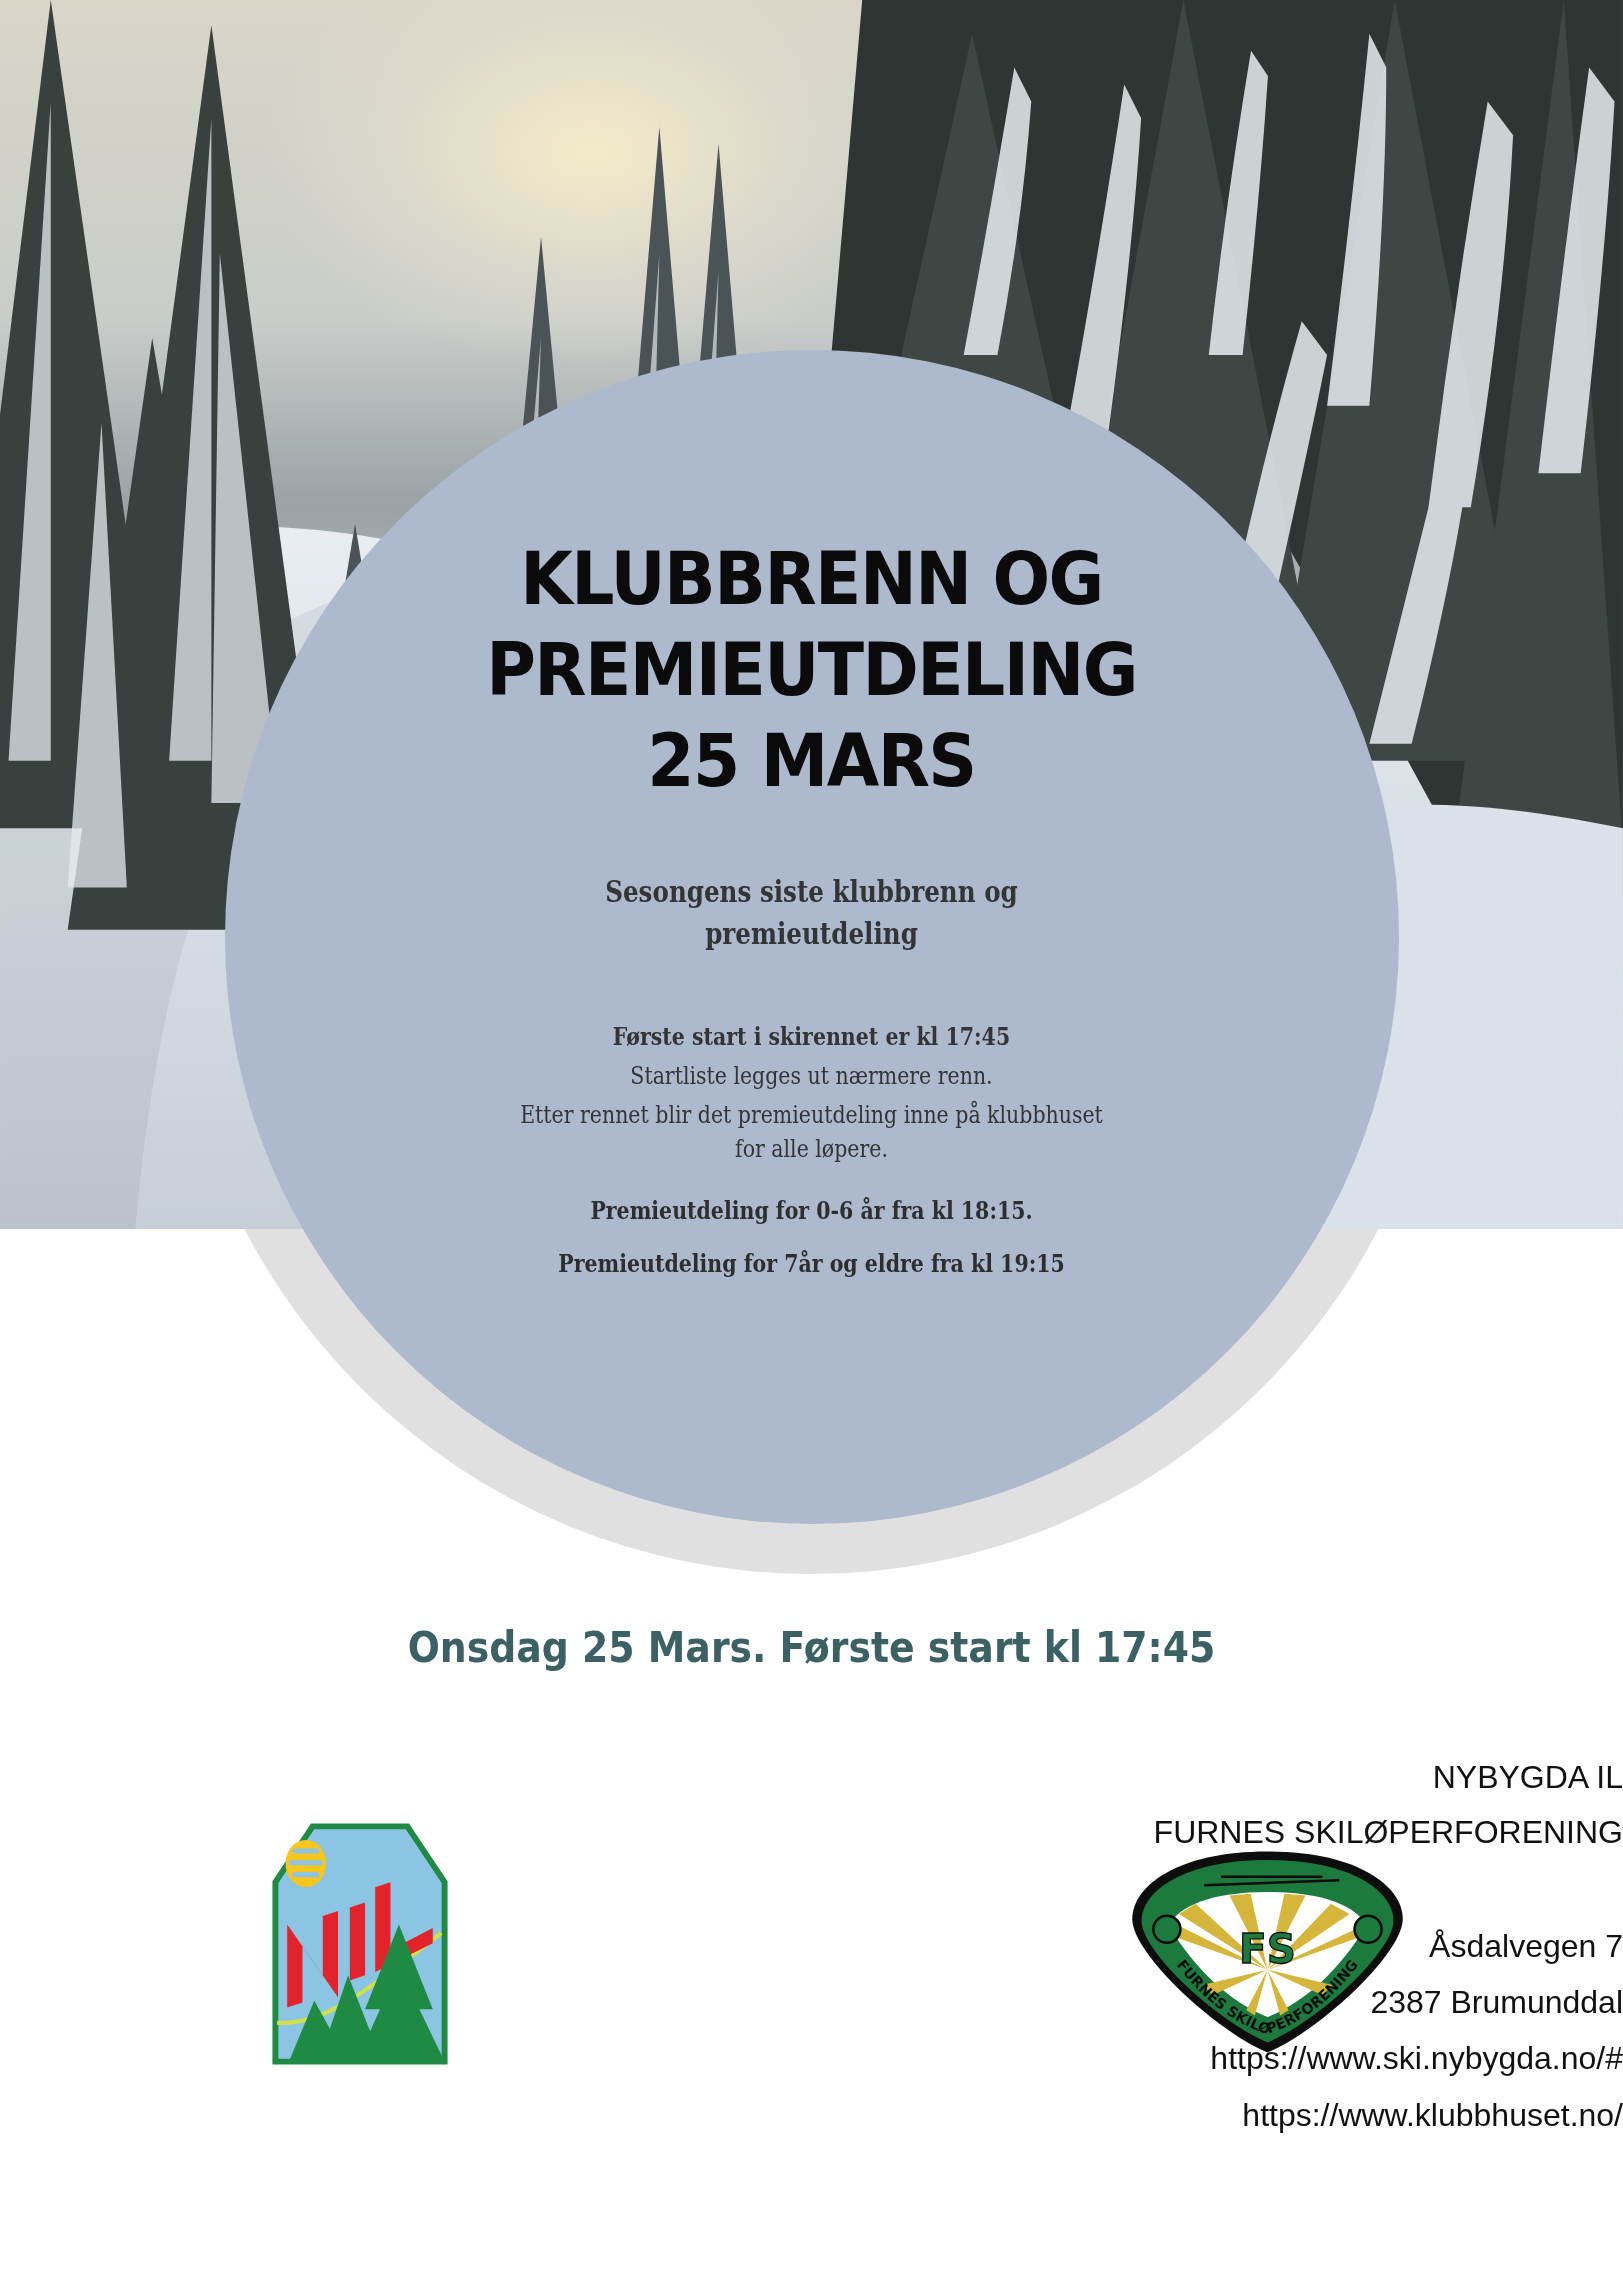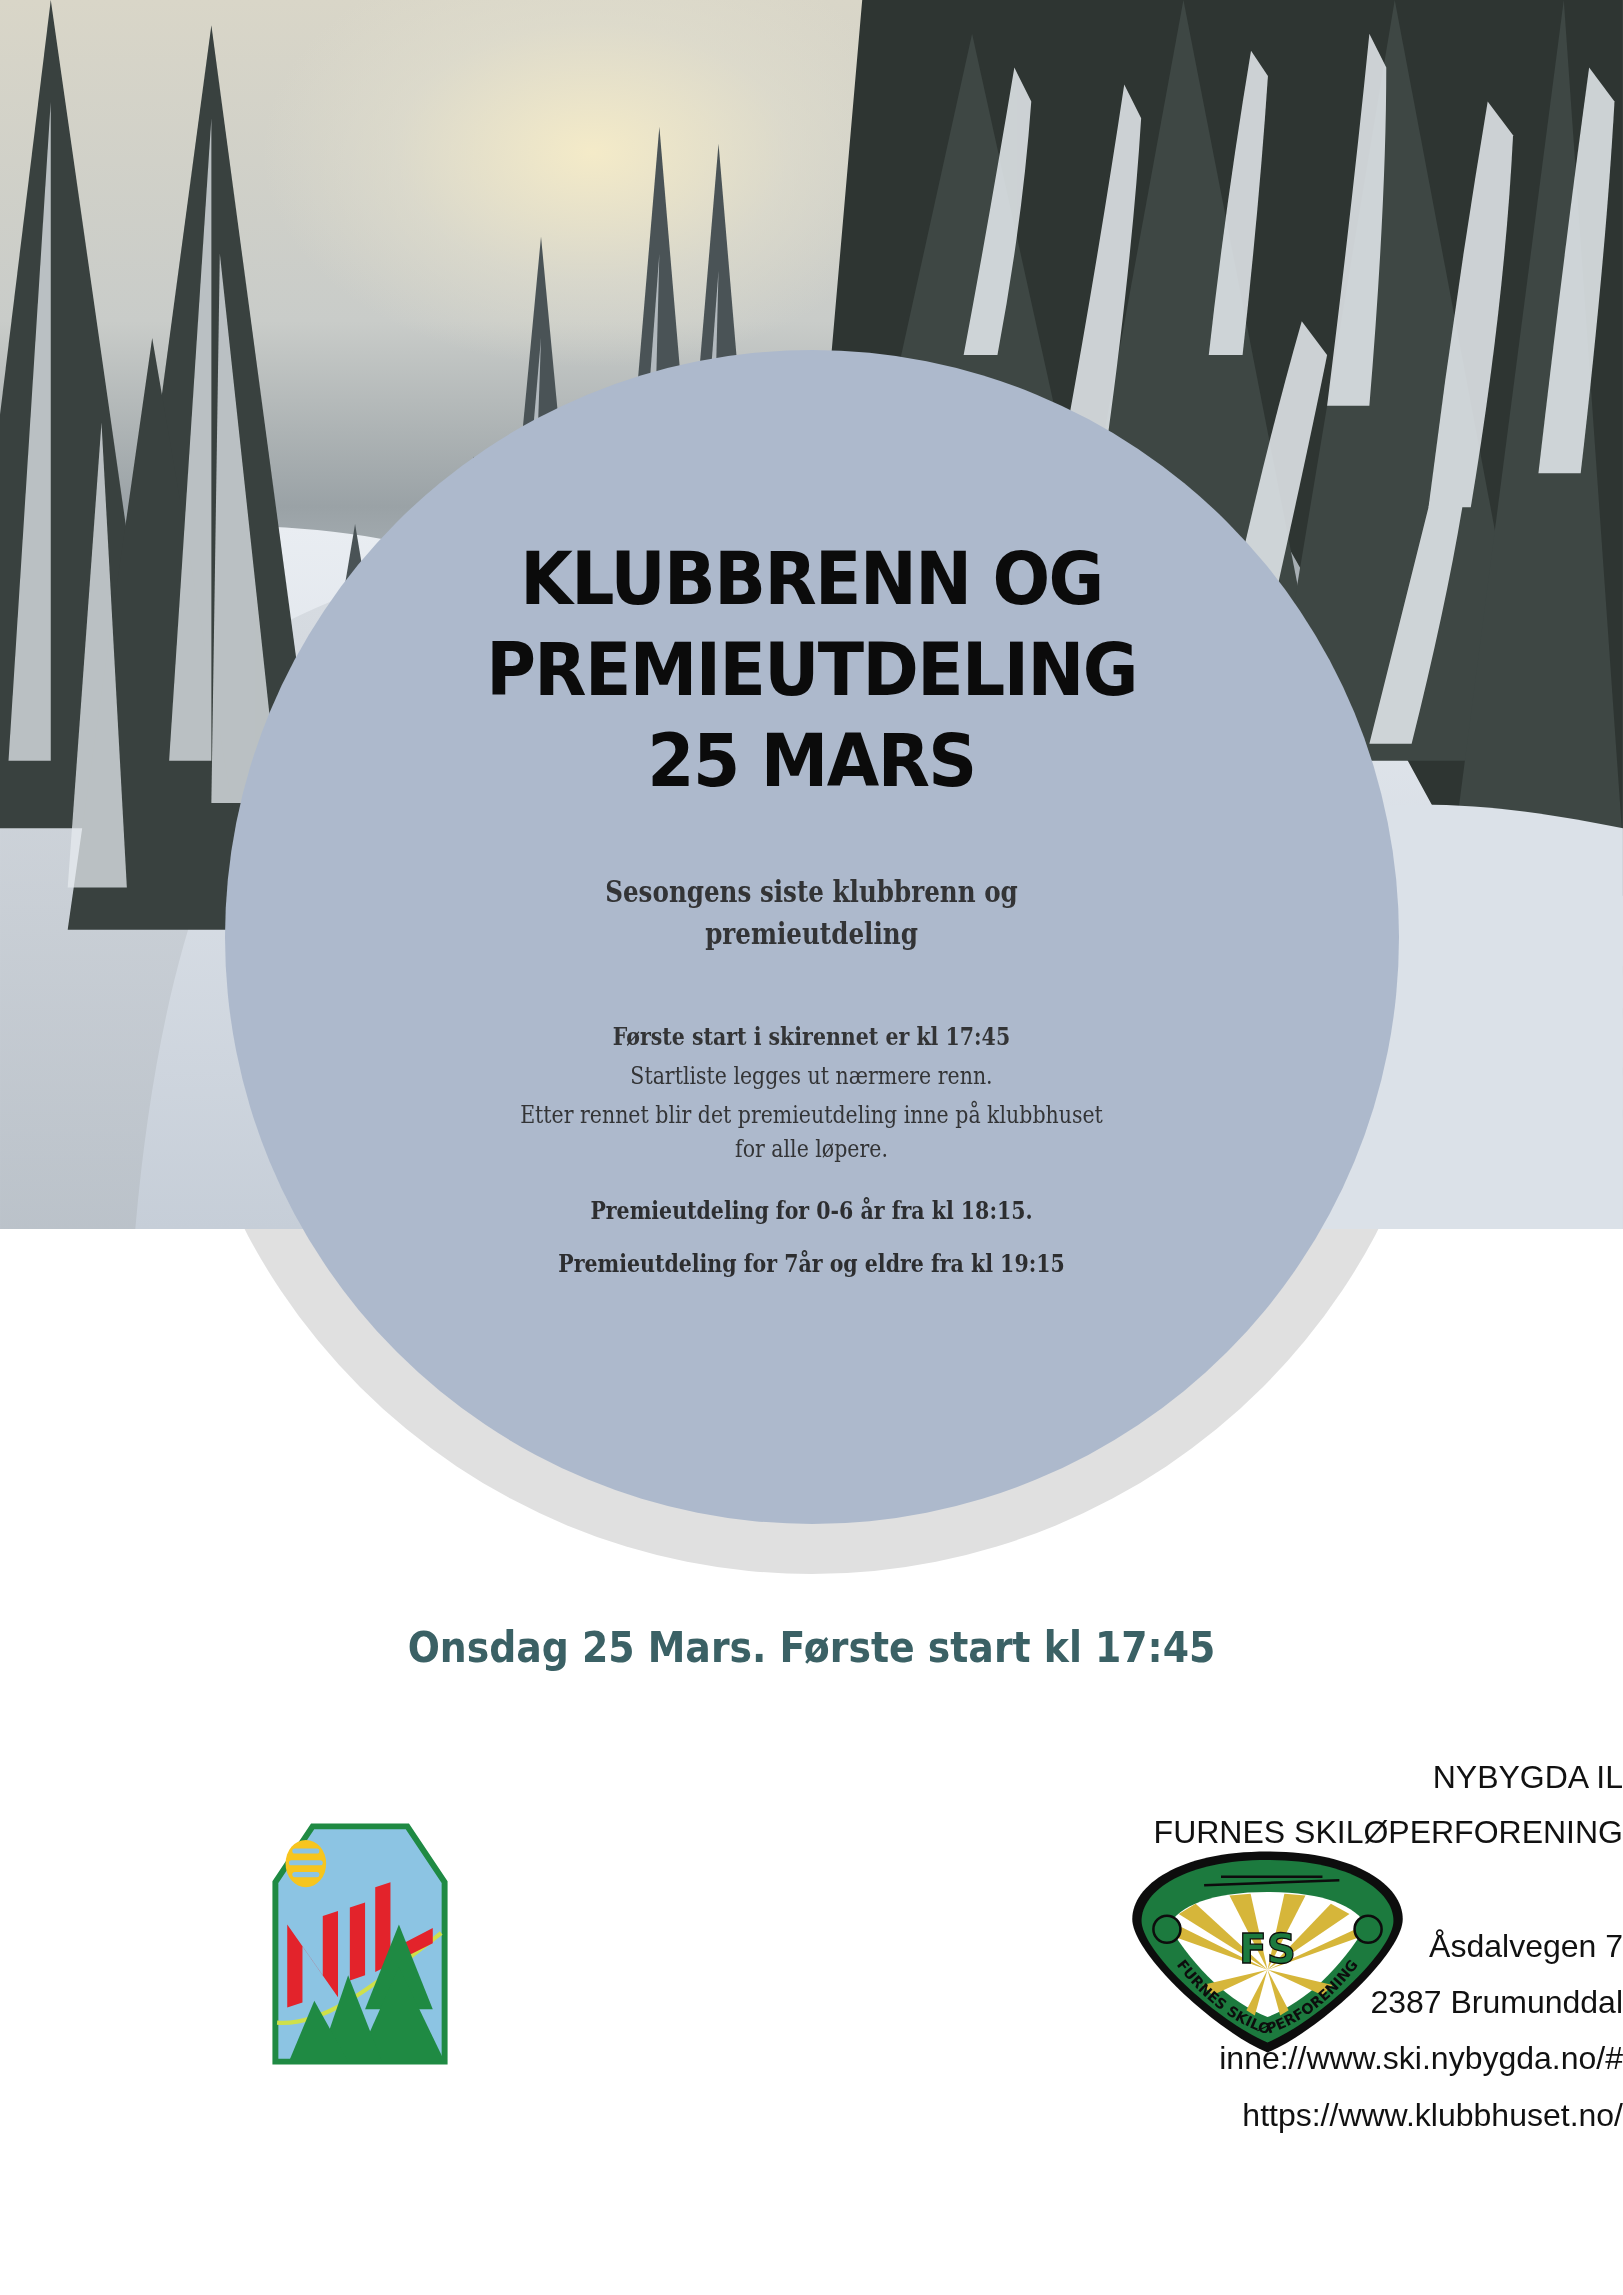--- a/index.html
+++ b/index.html
@@ -130,21 +130,21 @@
 
 <div class="prize" style="top:1196px">Premieutdeling for 0-6 år fra kl 18:15.</div>
 <div class="prize" style="top:1249px">Premieutdeling for 7år og eldre fra kl 19:15</div>
 
 <div class="date">Onsdag 25 Mars. Første start kl 17:45</div>
 
 <div class="contact" style="top:1759px">NYBYGDA IL</div>
 <div class="contact" style="top:1814px">FURNES SKILØPERFORENING</div>
 <div class="contact" style="top:1928px">Åsdalvegen 7</div>
 <div class="contact" style="top:1984px">2387 Brumunddal</div>
-<div class="contact" style="top:2040px">inne://www.ski.nybygda.no/#</div>
+<div class="contact" style="top:2040px">https://www.ski.nybygda.no/#</div>
 <div class="contact" style="top:2097px">https://www.klubbhuset.no/</div>
 
 <svg class="logo" style="left:272px; top:1823px" width="176" height="242" viewBox="0 0 208 286">
   <polygon points="48,4 160,4 204,70 204,282 4,282 4,70" fill="#8cc4e3" stroke="#1f8a43" stroke-width="7"></polygon>
   <g>
     <ellipse cx="40" cy="48" rx="24" ry="28" fill="#f7c51e"></ellipse>
     <rect x="24" y="30" width="32" height="6" rx="3" fill="#8cc4e3"></rect>
     <rect x="20" y="44" width="40" height="6" rx="3" fill="#8cc4e3"></rect>
     <rect x="24" y="58" width="32" height="6" rx="3" fill="#8cc4e3"></rect>
   </g>

